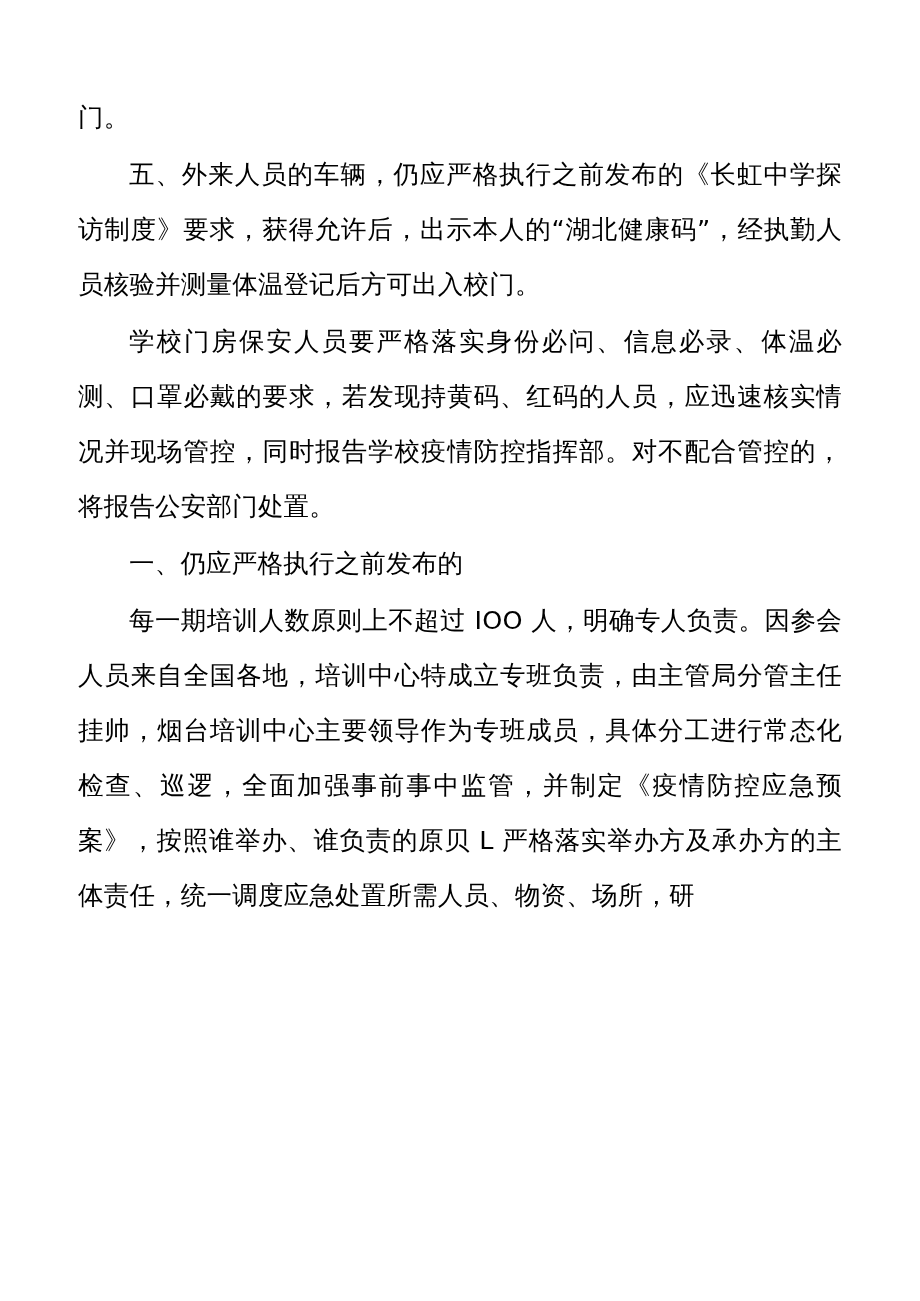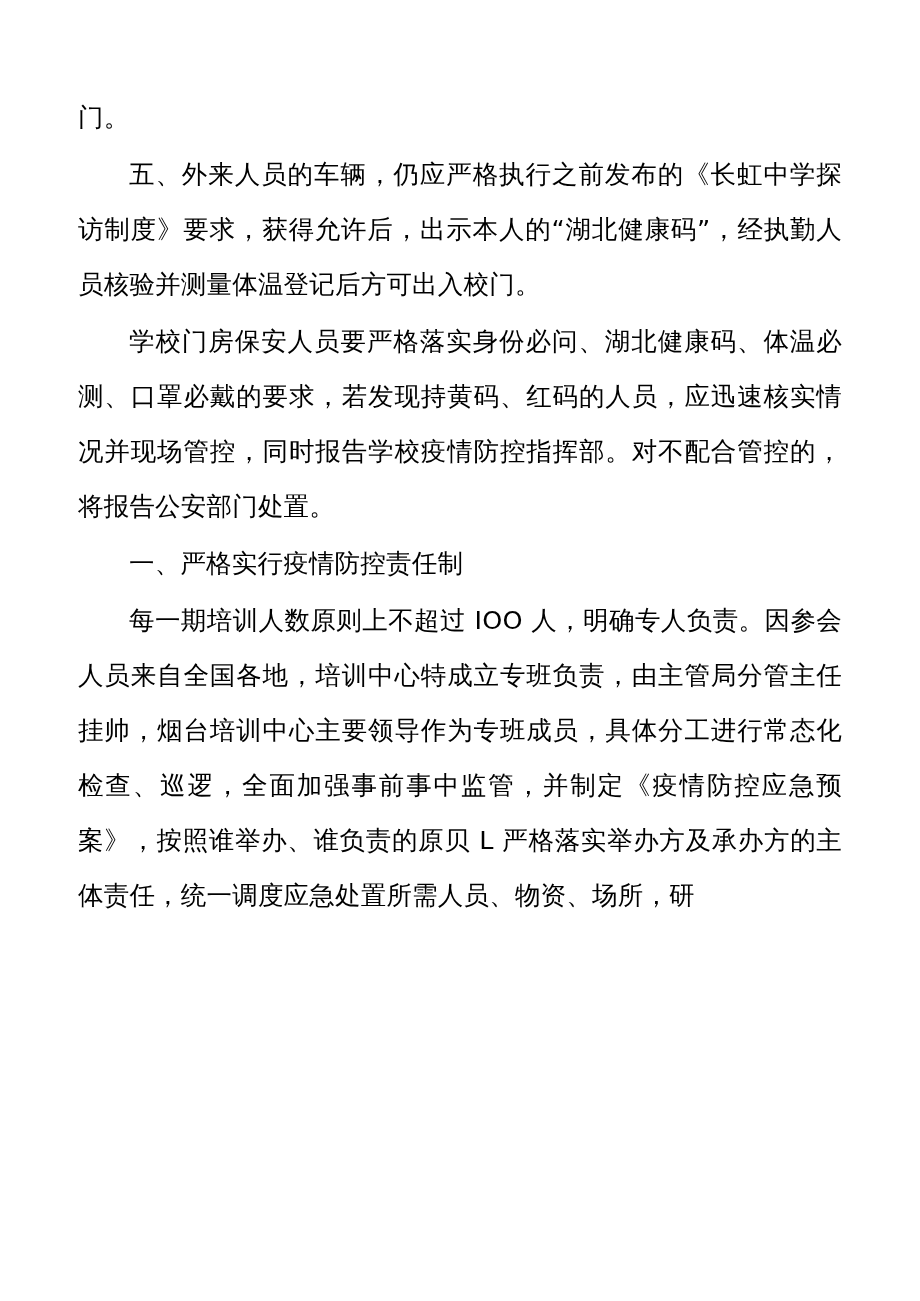--- a/index.html
+++ b/index.html
@@ -44,22 +44,22 @@
 </head>
 <body>
 
 <div class="page">
   <div class="doc-body">
 
     <p class="para">门。</p>
 
     <p class="para indent">五、外来人员的车辆，仍应严格执行之前发布的《长虹中学探访制度》要求，获得允许后，出示本人的“湖北健康码”，经执勤人员核验并测量体温登记后方可出入校门。</p>
 
-    <p class="para indent">学校门房保安人员要严格落实身份必问、湖北健康码、体温必测、口罩必戴的要求，若发现持黄码、红码的人员，应迅速核实情况并现场管控，同时报告学校疫情防控指挥部。对不配合管控的，将报告公安部门处置。</p>
+    <p class="para indent">学校门房保安人员要严格落实身份必问、信息必录、体温必测、口罩必戴的要求，若发现持黄码、红码的人员，应迅速核实情况并现场管控，同时报告学校疫情防控指挥部。对不配合管控的，将报告公安部门处置。</p>
 
 
 
-    <p class="para indent">一、严格实行疫情防控责任制</p>
+    <p class="para indent">一、仍应严格执行之前发布的</p>
 
     <p class="para indent">每一期培训人数原则上不超过 IOO 人，明确专人负责。因参会人员来自全国各地，培训中心特成立专班负责，由主管局分管主任挂帅，烟台培训中心主要领导作为专班成员，具体分工进行常态化检查、巡逻，全面加强事前事中监管，并制定《疫情防控应急预案》，按照谁举办、谁负责的原贝 L 严格落实举办方及承办方的主体责任，统一调度应急处置所需人员、物资、场所，研</p>
 
   </div>
 </div>
 
 </body></html>

